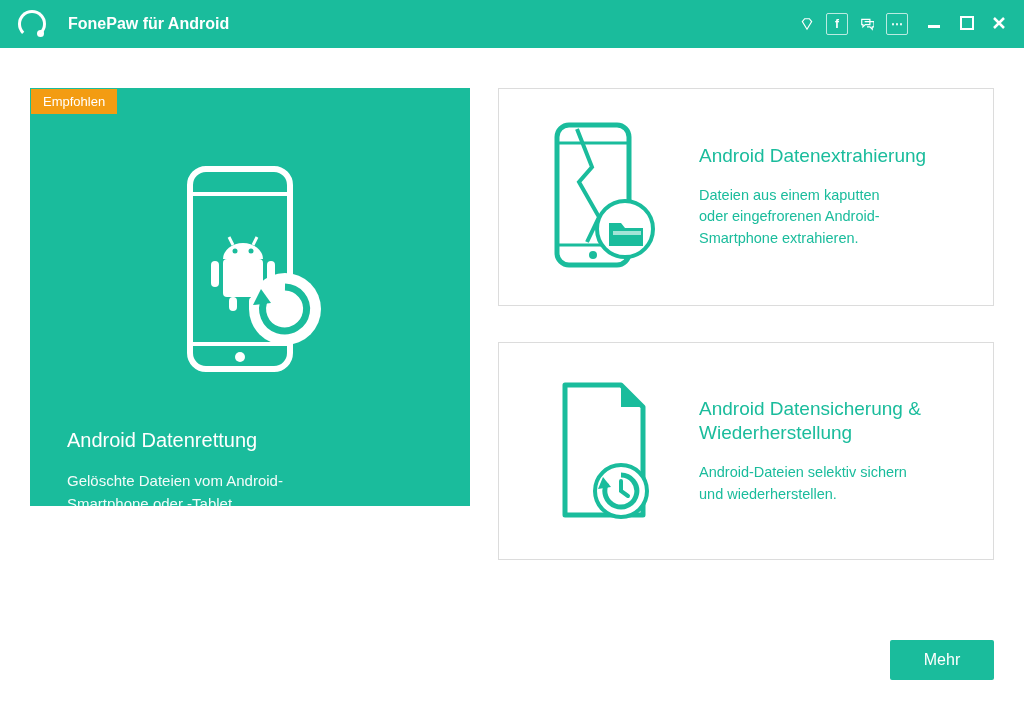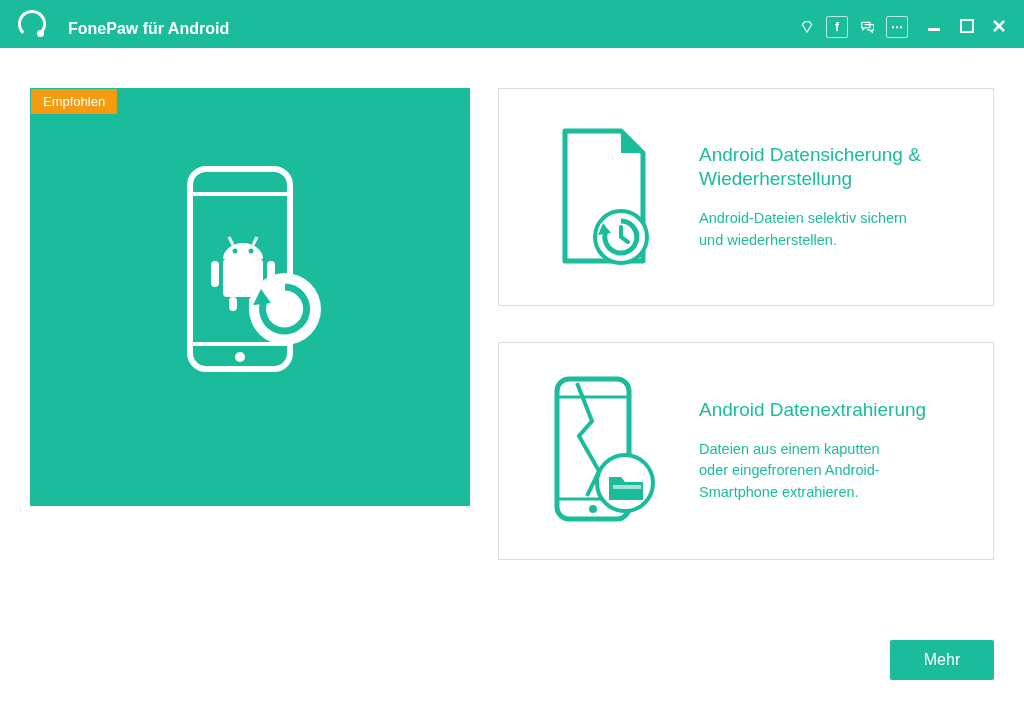--- a/index.html
+++ b/index.html
@@ -16,23 +16,23 @@
     width: 1024px;
     height: 702px;
     overflow: hidden;
     background: #fff;
   }
   
   .titlebar {
     height: 48px;
     background: var(--teal);
     display: flex;
-    align-items: flex-end;
-    color: #fff;
-    padding: 10px 18px;
+    align-items: center;
+    color: #fff;
+    padding: 0 18px;
   }
   .logo-ring {
     width: 28px; height: 28px;
     border: 3px solid #fff;
     border-radius: 50%;
     border-bottom-color: transparent;
     position: relative;
     margin-right: 22px;
   }
   .logo-ring::after {
@@ -179,64 +179,70 @@
             <rect x="36" y="60" width="8" height="14" rx="4" fill="#fff"></rect>
           </g>
 
           <g transform="translate(100,120)">
             <circle cx="30" cy="30" r="36" fill="#fff"></circle>
             <path d="M30 8 a22 22 0 1 1 -20 12" fill="none" stroke="var(--teal)" stroke-width="7"></path>
             <path d="M6 10 l10 14 l-18 2 z" fill="var(--teal)"></path>
           </g>
         </svg>
       </div>
+      <div class="left-text">
+        <div class="left-title">Android Datenrettung</div>
+        <div class="left-desc">Gelöschte Dateien vom Android-
+Smartphone oder -Tablet
+wiederherstellen.</div>
+      </div>
     </div>
 
     <div class="right-col">
+      <div class="right-card">
+        <div class="right-illus">
+          <svg width="130" height="160" viewBox="0 0 130 160">
+            <rect x="20" y="8" width="72" height="140" rx="12" fill="none" stroke="var(--teal)" stroke-width="5"></rect>
+            <line x1="20" y1="26" x2="92" y2="26" stroke="var(--teal)" stroke-width="3"></line>
+            <line x1="20" y1="128" x2="92" y2="128" stroke="var(--teal)" stroke-width="3"></line>
+            <circle cx="56" cy="138" r="4" fill="var(--teal)"></circle>
+            <path d="M40 12 L55 50 L42 65 L62 100 L50 125" fill="none" stroke="var(--teal)" stroke-width="4"></path>
+
+            <g transform="translate(62,86)">
+              <circle cx="26" cy="26" r="28" fill="#fff" stroke="var(--teal)" stroke-width="4"></circle>
+              <path d="M10 20 h12 l4 5 h18 v18 h-34 z" fill="var(--teal)"></path>
+              <rect x="14" y="28" width="28" height="4" fill="#fff" opacity="0.6"></rect>
+            </g>
+          </svg>
+        </div>
+        <div class="right-text">
+          <div class="right-title">Android Datenextrahierung</div>
+          <div class="right-desc">Dateien aus einem kaputten
+oder eingefrorenen Android-
+Smartphone extrahieren.</div>
+        </div>
+      </div>
+
       <div class="right-card">
         <div class="right-illus">
           <svg width="130" height="160" viewBox="0 0 130 160">
             <path d="M28 14 h56 l22 22 v108 h-78 z" fill="none" stroke="var(--teal)" stroke-width="5" stroke-linejoin="round"></path>
             <path d="M84 14 v22 h22 z" fill="var(--teal)"></path>
             <g transform="translate(60,96)">
               <circle cx="24" cy="24" r="26" fill="#fff" stroke="var(--teal)" stroke-width="4"></circle>
               <path d="M24 8 a16 16 0 1 1 -14 8" fill="none" stroke="var(--teal)" stroke-width="5"></path>
               <path d="M6 10 l8 10 l-13 2 z" fill="var(--teal)"></path>
               <path d="M24 14 v10 l7 5" fill="none" stroke="var(--teal)" stroke-width="4" stroke-linecap="round"></path>
             </g>
           </svg>
         </div>
         <div class="right-text">
           <div class="right-title" style="white-space:pre-line">Android Datensicherung &amp;
 Wiederherstellung</div>
           <div class="right-desc">Android-Dateien selektiv sichern
 und wiederherstellen.</div>
         </div>
       </div>
-
-      <div class="right-card">
-        <div class="right-illus">
-          <svg width="130" height="160" viewBox="0 0 130 160">
-            <rect x="20" y="8" width="72" height="140" rx="12" fill="none" stroke="var(--teal)" stroke-width="5"></rect>
-            <line x1="20" y1="26" x2="92" y2="26" stroke="var(--teal)" stroke-width="3"></line>
-            <line x1="20" y1="128" x2="92" y2="128" stroke="var(--teal)" stroke-width="3"></line>
-            <circle cx="56" cy="138" r="4" fill="var(--teal)"></circle>
-            <path d="M40 12 L55 50 L42 65 L62 100 L50 125" fill="none" stroke="var(--teal)" stroke-width="4"></path>
-
-            <g transform="translate(62,86)">
-              <circle cx="26" cy="26" r="28" fill="#fff" stroke="var(--teal)" stroke-width="4"></circle>
-              <path d="M10 20 h12 l4 5 h18 v18 h-34 z" fill="var(--teal)"></path>
-              <rect x="14" y="28" width="28" height="4" fill="#fff" opacity="0.6"></rect>
-            </g>
-          </svg>
-        </div>
-        <div class="right-text">
-          <div class="right-title">Android Datenextrahierung</div>
-          <div class="right-desc">Dateien aus einem kaputten
-oder eingefrorenen Android-
-Smartphone extrahieren.</div>
-        </div>
-      </div>
     </div>
   </div>
 
   <button class="more-btn">Mehr</button>
 </div>
 
 </body></html>

